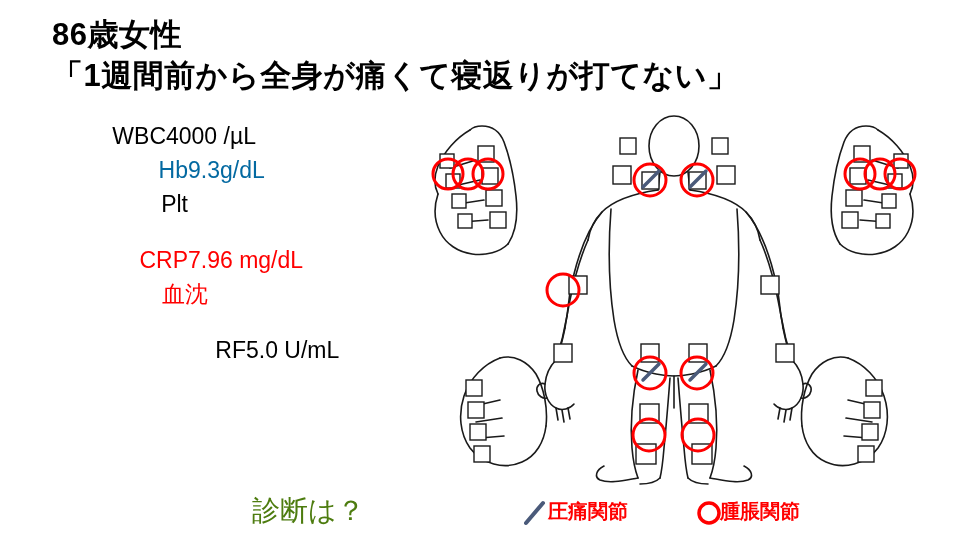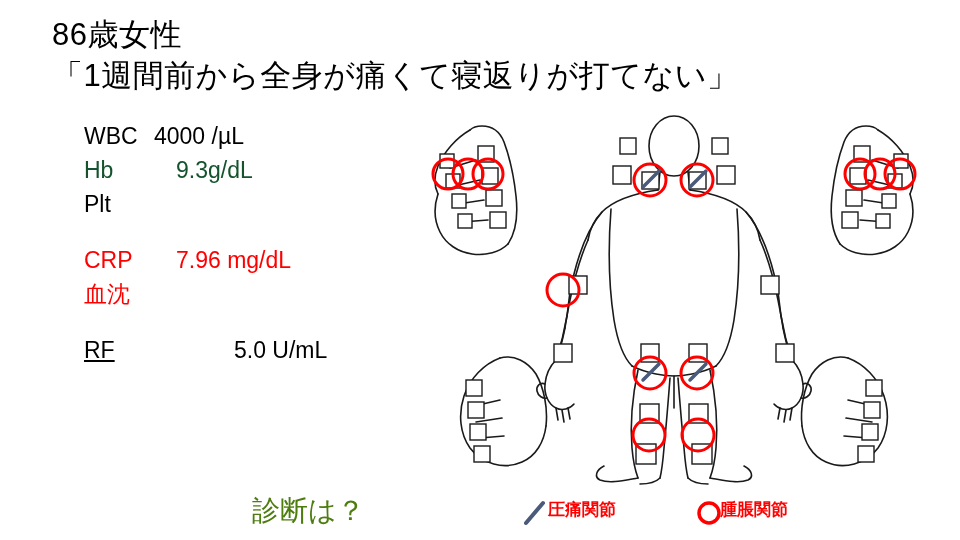--- a/index.html
+++ b/index.html
@@ -25,54 +25,56 @@
     left: 52px;
     top: 14px;
     width: 820px;
   }
   .title-line {
     font-size: 31px;
     line-height: 1.33;
     color: #000000;
     white-space: nowrap;
     letter-spacing: 0.5px;
+    font-weight: bold;
   }
   .labs {
     position: absolute;
-    left: 84px;
+    left: 96px;
     top: 125px;
     width: 330px;
     font-size: 23px;
     line-height: 1.0;
+    text-align: right;
   }
   .lab-row {
     display: flex;
     align-items: baseline;
     height: 34px;
     white-space: nowrap;
   }
   .lab-row .k {
     display: inline-block;
   }
   .lab-row .v {
     display: inline-block;
   }
   .lab-indent {
     padding-left: 34px;
   }
   .grey {
-    color: #14532d;
+    color: #0369a1;
   }
   .red {
     color: #ff0000;
   }
   .gap-md { height: 22px; }
   .col-k { width: 92px; }
   .col-k2 { width: 112px; }
-  .col-k3 { width: 150px; text-decoration: underline; }
+  .col-k3 { width: 150px; }
 
   .question {
     position: absolute;
     left: 252px;
     top: 492px;
     font-size: 28px;
     color: #4d7c0f;
     white-space: nowrap;
   }
 
@@ -89,21 +91,21 @@
 
   .legend {
     position: absolute;
     left: 520px;
     top: 498px;
     width: 420px;
     height: 34px;
   }
   .legend-item {
     position: absolute;
-    font-size: 17px;
+    font-size: 20px;
     color: #ff0000;
     white-space: nowrap;
     font-weight: bold;
   }
   .legend-tender { left: 28px; top: 0px; }
   .legend-swollen { left: 200px; top: 0px; }
   .legend-slash {
     position: absolute;
     left: 4px;
     top: 2px;

